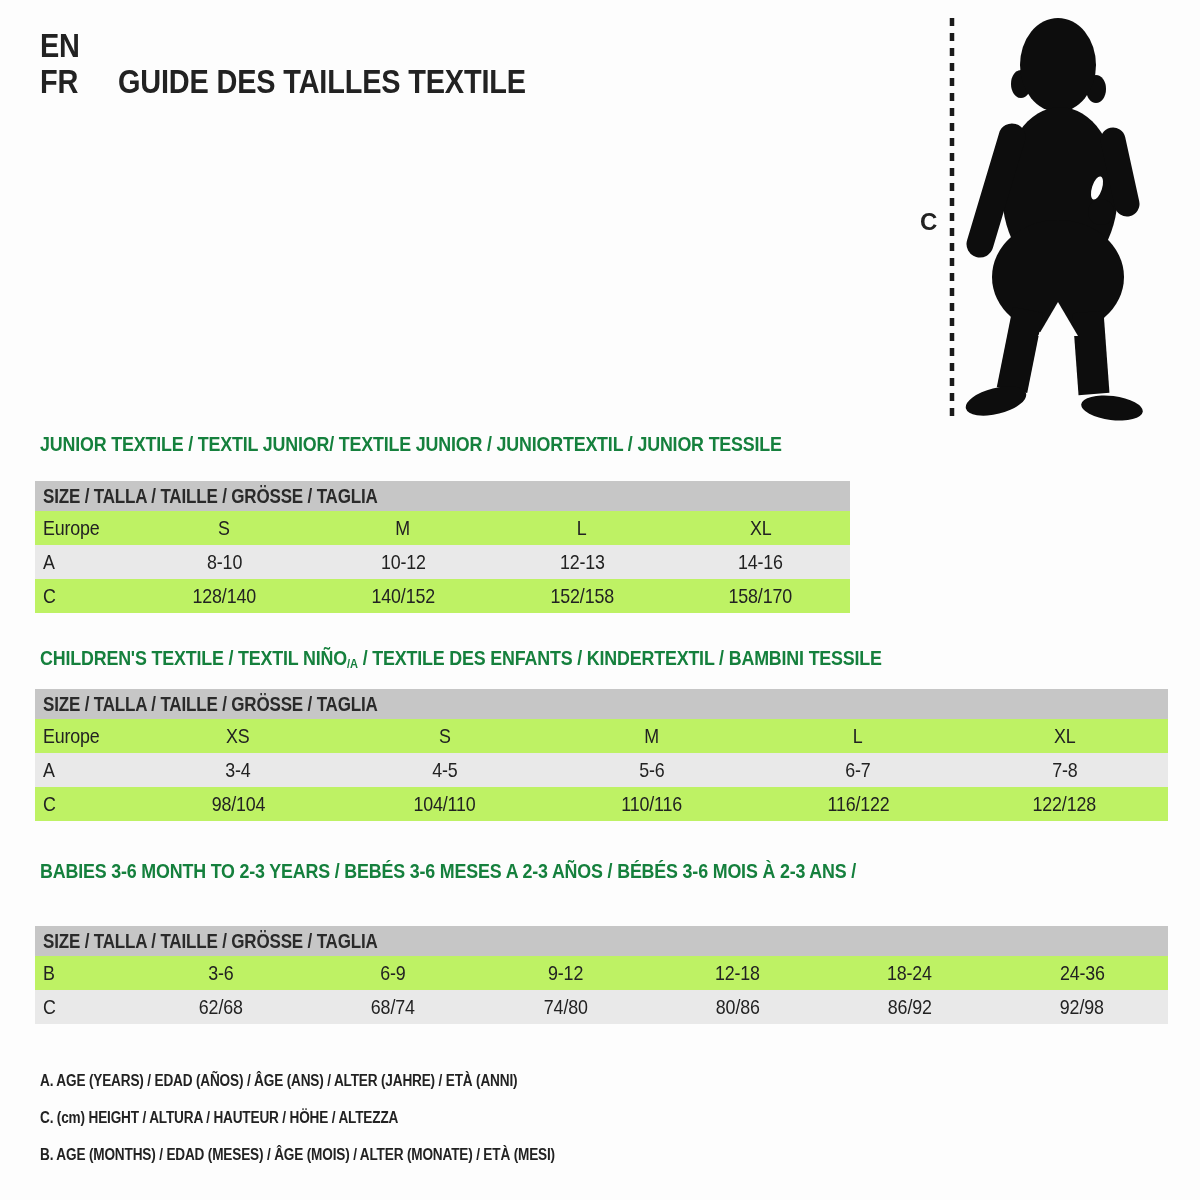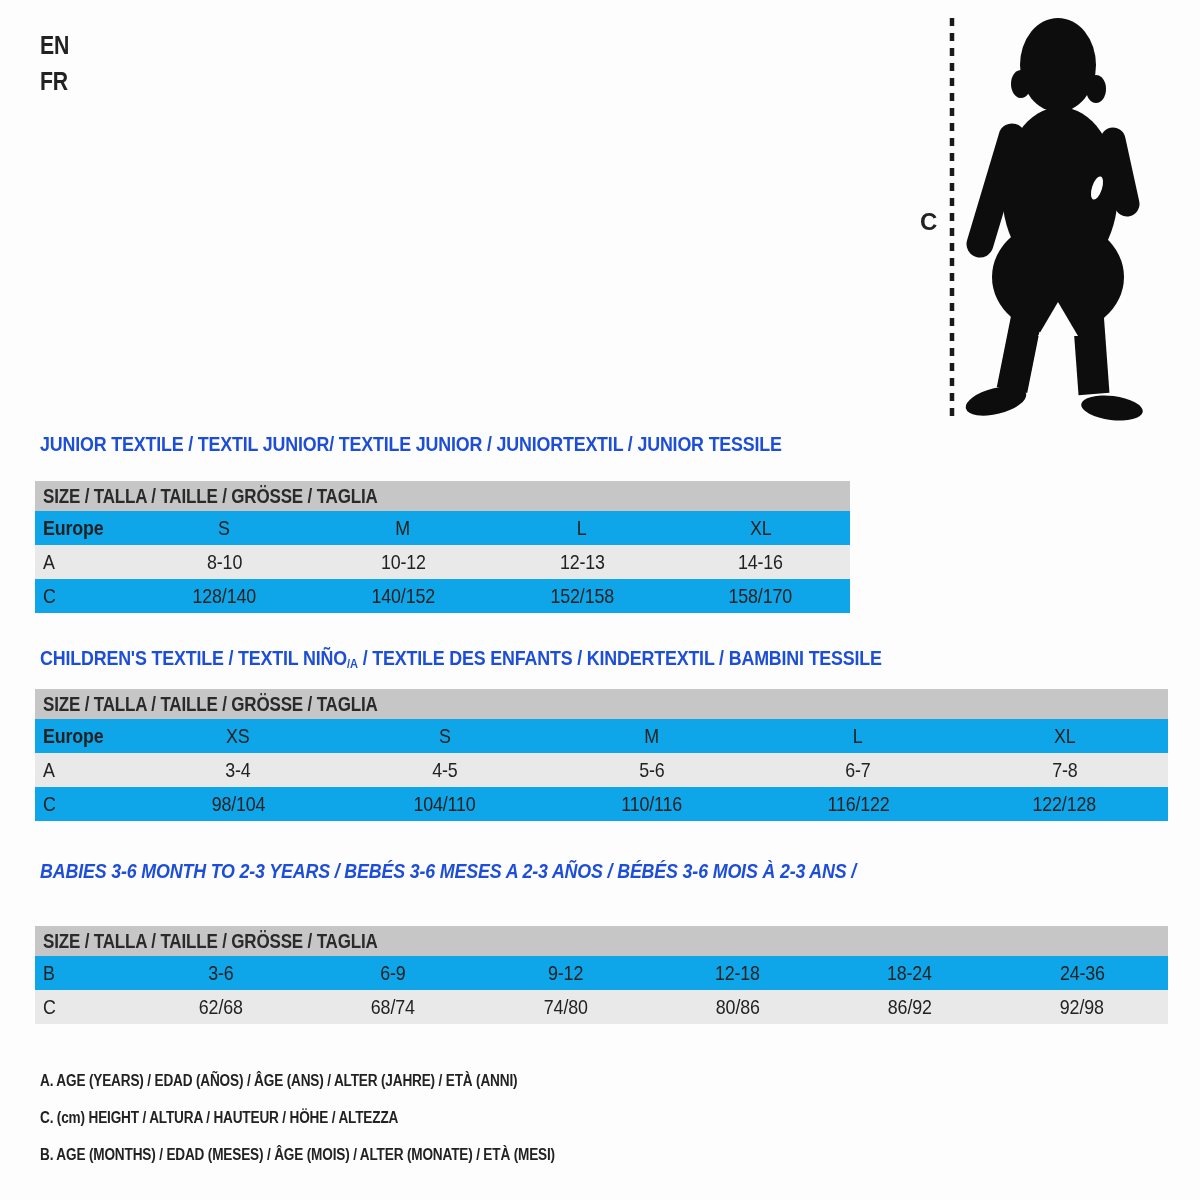--- a/index.html
+++ b/index.html
@@ -13,59 +13,60 @@
     overflow:hidden;
   }
   .abs { position:absolute; }
   .nw { white-space:nowrap; }
   
   .cx { display:inline-block; transform:scaleX(0.85); transform-origin:center; white-space:nowrap; letter-spacing:-0.2px; }
   .oxl { transform-origin:0 50%; }
 
   
   .lang-list { top:27px; left:40px; }
-  .lang-row { display:flex; height:36px; align-items:center; font-size:25px; font-weight:bold; }
+  .lang-row { display:flex; height:36px; align-items:center; font-size:34px; font-weight:bold; }
   .lang-code { width:78px; }
 
   
   .figure-wrap { left:900px; top:12px; width:250px; height:410px; }
   .figure-svg { position:absolute; left:0; top:0; }
   .measure-label { position:absolute; left:20px; top:196px; font-size:24px; font-weight:bold; }
 
   
-  .sec-title { font-size:21px; font-weight:bold; color:#1d4ed8; }
+  .sec-title { font-size:21px; font-weight:bold; color:#15803d; }
   .t-sub { font-size:13px; vertical-align:-3px; letter-spacing:0; }
 
   
-  .stable { background:#0ea5e9; }
+  .stable { background:#bef264; }
   .thead {
     height:30px; line-height:30px;
     background:#c6c6c6;
     font-size:20px; font-weight:bold;
     padding-left:8px; color:#2a2a2a;
   }
   .trow { display:flex; height:34px; align-items:center; font-size:21px; }
   .trow.shaded { background:#e9e9e9; }
   .tlabel { width:100px; padding-left:8px; text-align:left; }
-  .tlabel-bold { font-weight:bold; }
+  .tlabel-bold { font-weight:normal; }
   .tcell { flex:1; text-align:center; }
 
   
   .legend { top:1062px; left:40px; }
   .legend-line { height:37px; line-height:37px; font-size:16px; font-weight:bold; }
 </style>
 </head>
 <body>
 
 <div class="abs lang-list">
   <div class="lang-row">
     <span class="lang-code"><span class="cx oxl">EN</span></span>
   </div>
   <div class="lang-row">
     <span class="lang-code"><span class="cx oxl">FR</span></span>
+    <span><span class="cx oxl">GUIDE DES TAILLES TEXTILE</span></span>
   </div>
 </div>
 
 <div class="abs figure-wrap">
   <svg class="figure-svg" width="250" height="410" viewBox="0 0 250 410">
 
     <line x1="52" y1="6" x2="52" y2="404" stroke="#1a1a1a" stroke-width="4.5" stroke-dasharray="8 7"></line>
     <g fill="#0d0d0d">
 
       <ellipse cx="121" cy="72" rx="10" ry="14"></ellipse>
@@ -153,21 +154,21 @@
   <div class="trow">
     <span class="tlabel"><span class="cx oxl">C</span></span>
     <span class="tcell"><span class="cx">98/104</span></span>
     <span class="tcell"><span class="cx">104/110</span></span>
     <span class="tcell"><span class="cx">110/116</span></span>
     <span class="tcell"><span class="cx">116/122</span></span>
     <span class="tcell"><span class="cx">122/128</span></span>
   </div>
 </div>
 
-<div class="abs" style="left:40px; top:854px;font-style:italic;">
+<div class="abs" style="left:40px; top:854px;">
   <div class="sec-title nw" style="height:34px; line-height:34px;"><span class="cx oxl">BABIES 3-6 MONTH TO 2-3 YEARS / BEBÉS 3-6 MESES A 2-3 AÑOS / BÉBÉS 3-6 MOIS À 2-3 ANS /</span></div>
 </div>
 <div class="abs stable" style="left:35px; top:926px; width:1133px;">
   <div class="thead">
     <span class="cx oxl">SIZE / TALLA / TAILLE / GRÖSSE / TAGLIA</span>
   </div>
   <div class="trow">
     <span class="tlabel"><span class="cx oxl">B</span></span>
     <span class="tcell"><span class="cx">3-6</span></span>
     <span class="tcell"><span class="cx">6-9</span></span>

